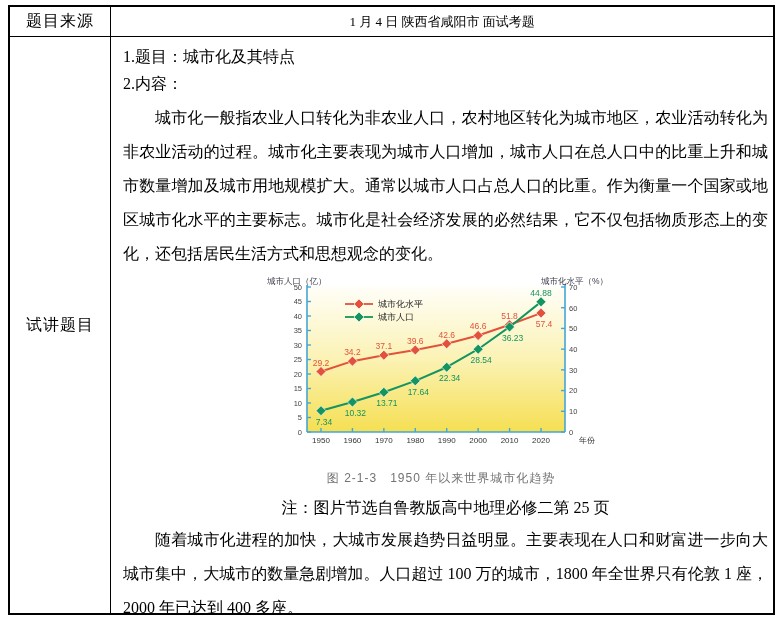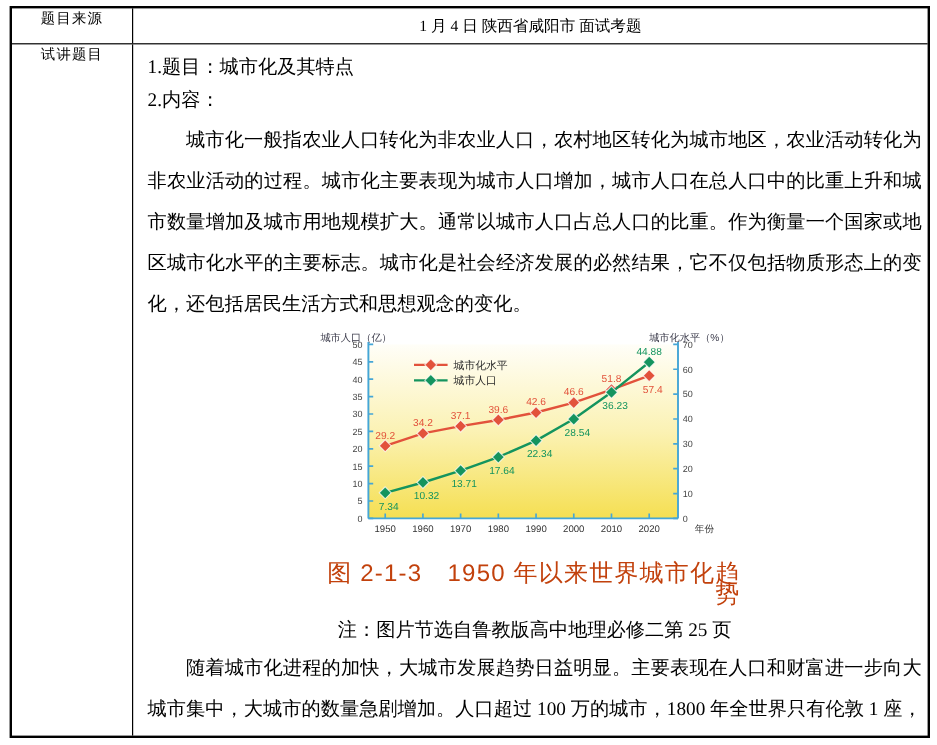--- a/index.html
+++ b/index.html
@@ -9,38 +9,38 @@
   }
   .doc-table{
     position:absolute;left:8px;top:5px;width:763px;height:606px;
     border:2px solid #000;display:flex;flex-direction:column;background:#fff;
   }
   .row{display:flex;min-height:0;}
   .header-row{height:29px;border-bottom:1px solid #000;flex:0 0 auto;}
   .body-row{flex:1 1 auto;}
   .left-cell{
     flex:0 0 100px;border-right:1px solid #000;
-    display:flex;justify-content:center;
-    font-size:12px;letter-spacing:1px;
+    display:flex;align-items:center;justify-content:center;
+    font-size:16px;letter-spacing:1px;
   }
   .header-value-cell{
     flex:1 1 auto;display:flex;align-items:center;justify-content:center;
     font-size:13px;
   }
   .content-cell{
     flex:1 1 auto;padding:6px 5px 0 12px;font-size:16px;overflow:hidden;
   }
   .list-line{line-height:27px;}
   .para{
     margin:4px 0 0 0;line-height:34px;text-indent:2em;text-align:justify;
   }
   .chart-figure{margin:6px 0 0 142px;width:352px;}
   .chart-figure svg{display:block;font-family:"Liberation Sans", sans-serif;}
   .chart-caption{
-    margin-top:2px;text-align:right;font-size:20px;color:#c2410c;
+    margin-top:2px;text-align:center;font-size:12px;color:#737373;
     font-family:"Liberation Sans", sans-serif;letter-spacing:1px;line-height:18px;
   }
   .note-line{margin-top:8px;text-align:center;line-height:26px;}
   .para2{
     margin:2px 0 0 0;line-height:34px;text-indent:2em;text-align:justify;
   }
 </style>
 </head>
 <body>
 

